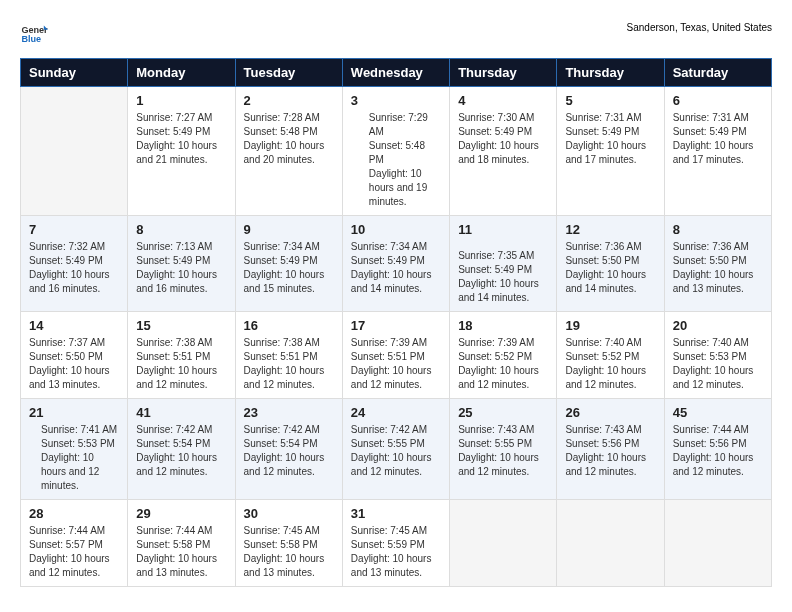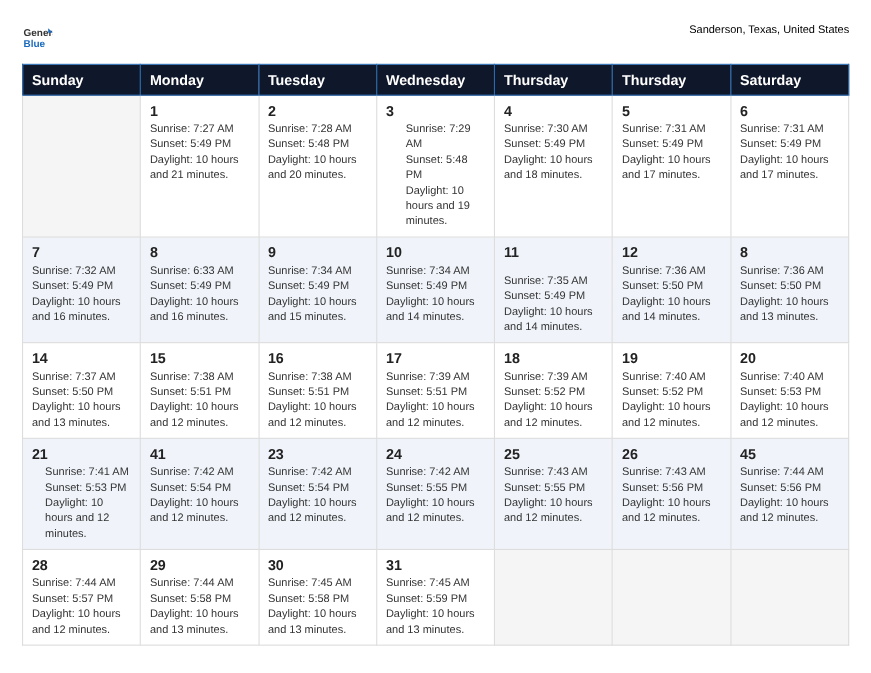--- a/index.html
+++ b/index.html
@@ -150,21 +150,21 @@
       </tr>
       <tr class="row-stripe">
         <td>
           <div class="day-num">7</div>
           <div class="day-info" style="white-space: pre-line;">Sunrise: 7:32 AM
 Sunset: 5:49 PM
 Daylight: 10 hours and 16 minutes.</div>
         </td>
         <td>
           <div class="day-num">8</div>
-          <div class="day-info" style="white-space: pre-line;">Sunrise: 6:33 AM
+          <div class="day-info" style="white-space: pre-line;">Sunrise: 7:13 AM
 Sunset: 5:49 PM
 Daylight: 10 hours and 16 minutes.</div>
         </td>
         <td>
           <div class="day-num">9</div>
           <div class="day-info" style="white-space: pre-line;">Sunrise: 7:34 AM
 Sunset: 5:49 PM
 Daylight: 10 hours and 15 minutes.</div>
         </td>
         <td>

